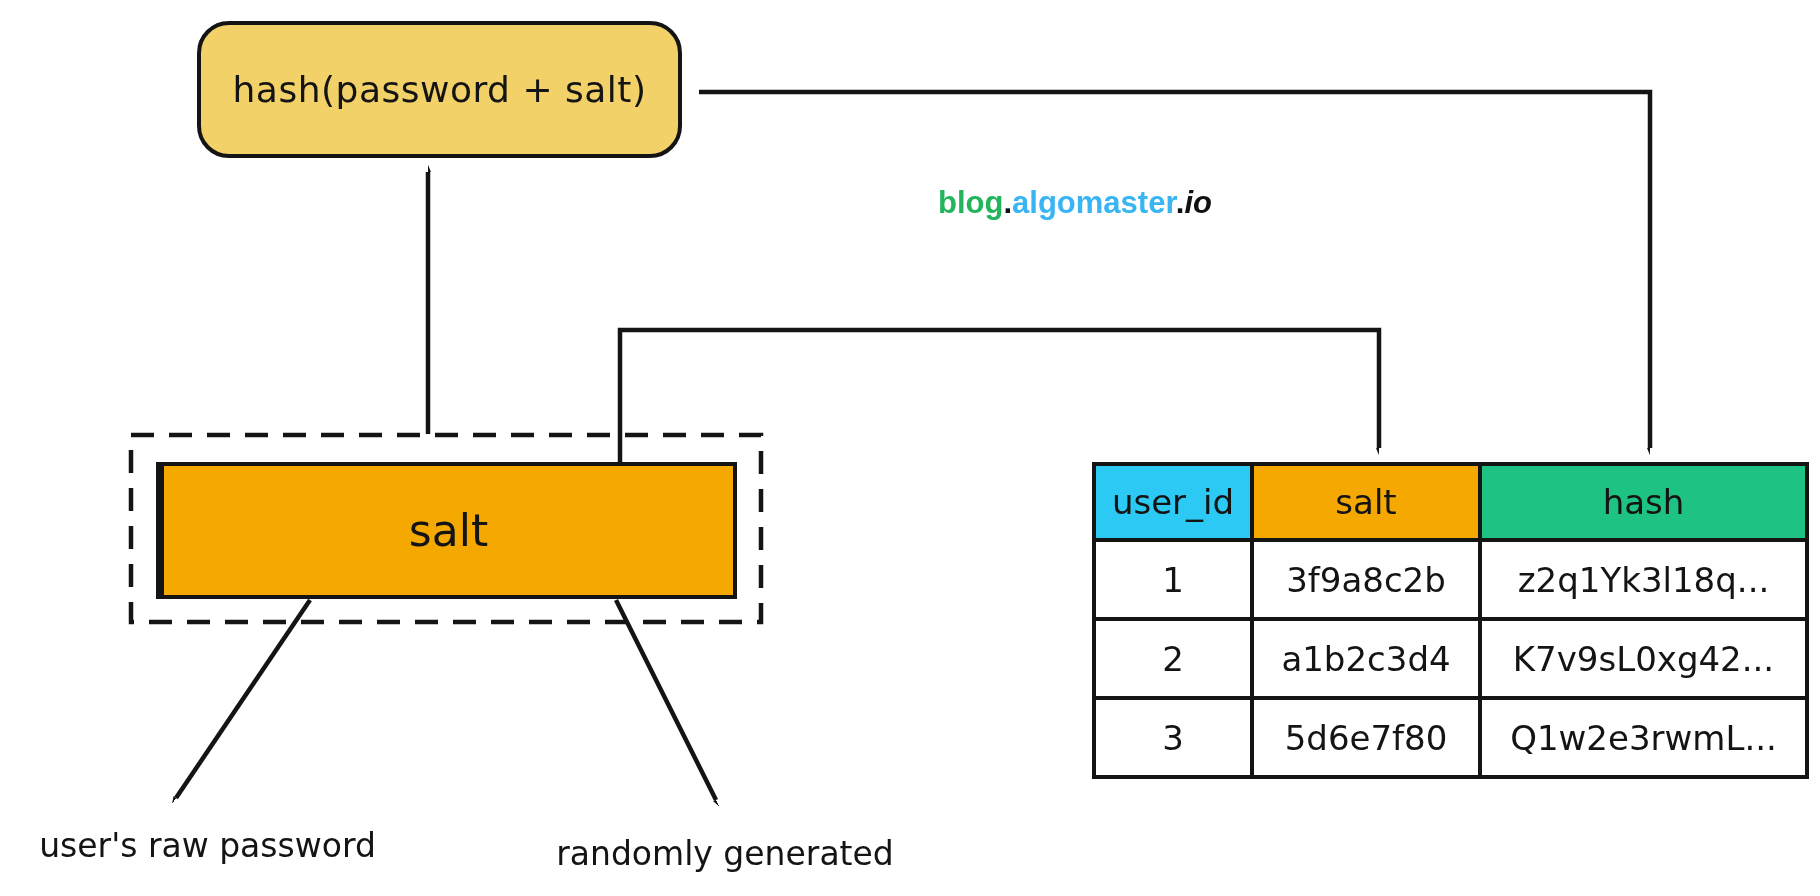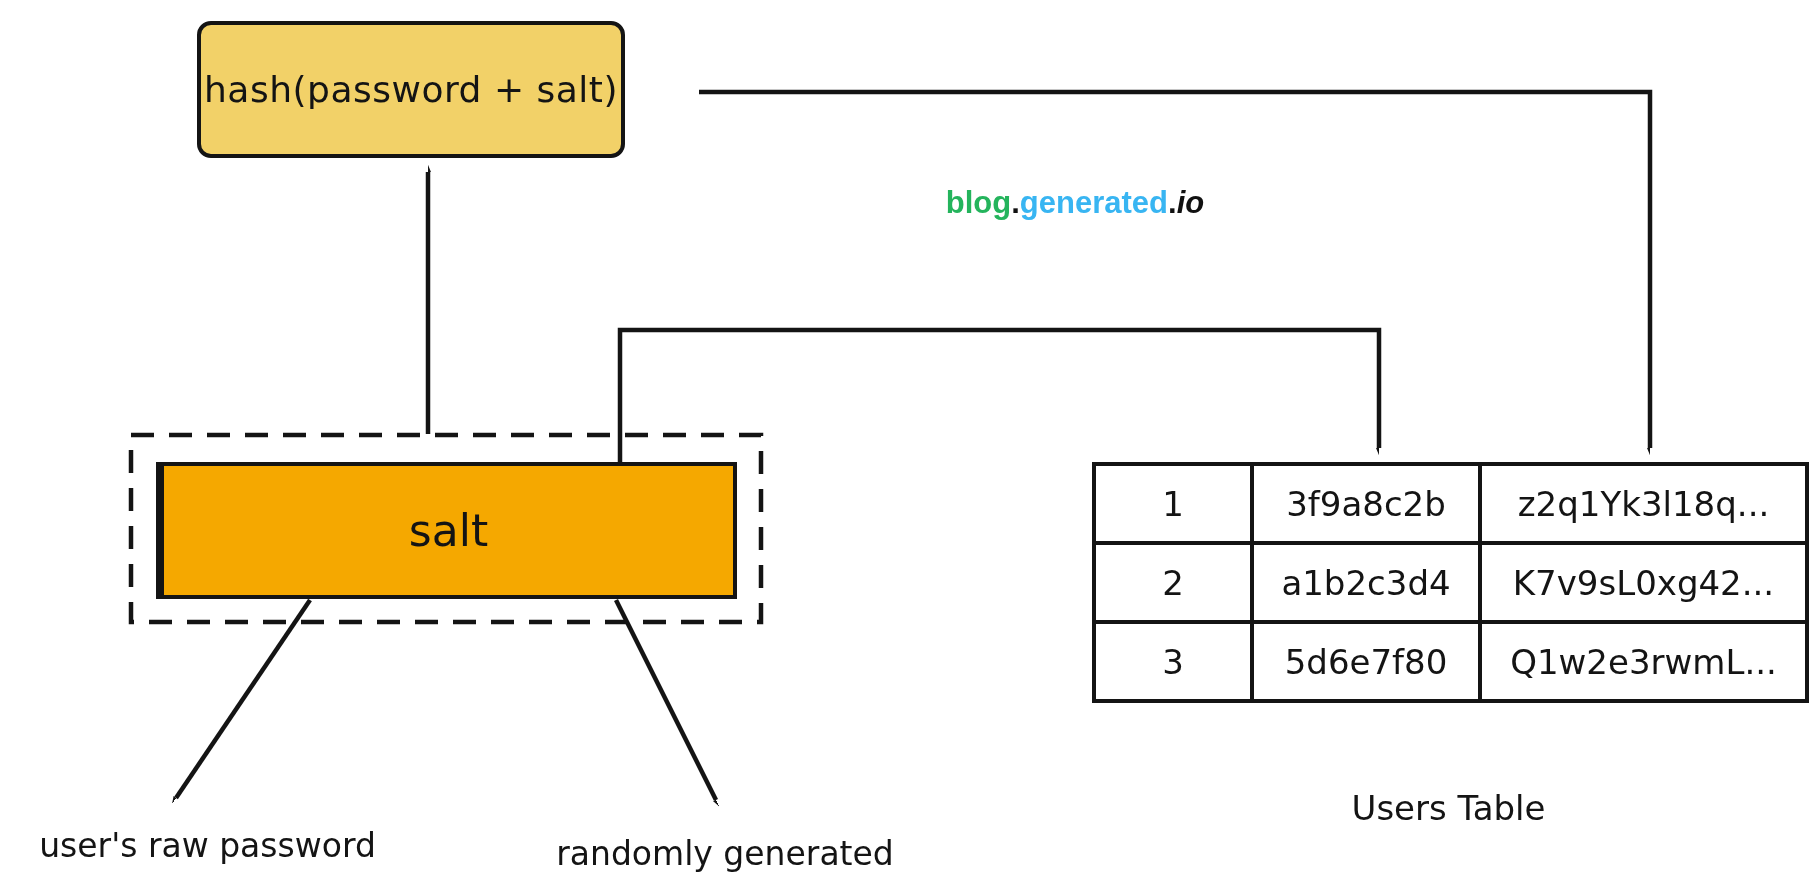--- a/index.html
+++ b/index.html
@@ -9,22 +9,22 @@
   html,body{margin:0;padding:0;background:#fff;}
   #canvas{
     position:relative; width:1820px; height:896px; background:#ffffff;
     font-family:"DejaVu Sans",sans-serif; color:var(--ink); overflow:hidden;
   }
   
   #connectors{position:absolute;left:0;top:0;width:1820px;height:896px;}
 
   
   .hash-box{
-    position:absolute; left:197px; top:21px; width:428px; height:137px;
-    background:var(--yellow); border:4.5px solid var(--ink); border-radius:14px;
+    position:absolute; left:197px; top:21px; width:485px; height:137px;
+    background:var(--yellow); border:4.5px solid var(--ink); border-radius:32px;
     box-sizing:border-box; display:flex; align-items:center; justify-content:center;
     font-size:36px; letter-spacing:0.5px;
   }
 
   
   .watermark{
     position:absolute; left:875px; top:185px; width:400px; text-align:center;
     font-family:"Liberation Sans",sans-serif; font-weight:bold; font-size:31px;
   }
   .wm-blog{color:var(--wm-green);margin-top:8px;} .wm-dot{color:var(--wm-dark);}
@@ -86,53 +86,57 @@
     <line x1="310" y1="600" x2="176" y2="798" stroke="#141414" stroke-width="4.5" marker-end="url(#vhead)"></line>
 
     <line x1="616" y1="600" x2="716" y2="800" stroke="#141414" stroke-width="4.5" marker-end="url(#vhead)"></line>
   </svg>
 
   <div class="hash-box">
     <span>hash(password + salt)</span>
   </div>
 
   <div class="watermark">
-    <span class="wm-blog">blog</span><span class="wm-dot">.</span><span class="wm-domain">generated</span><span class="wm-dot">.</span><span class="wm-tld">io</span>
+    <span class="wm-blog">blog</span><span class="wm-dot">.</span><span class="wm-domain">algomaster</span><span class="wm-dot">.</span><span class="wm-tld">io</span>
   </div>
 
   <div class="concat-box">
     <div class="seg-divider"></div>
     <div class="seg seg-salt">
       <span>salt</span>
     </div>
   </div>
 
   <table class="users-table">
     <colgroup>
       <col class="col-userid">
         <col class="col-salt">
         <col class="col-hash">
     </colgroup>
     <tbody>
+        <tr>
+      <th class="th-userid">user_id</th>
+      <th class="th-salt">salt</th>
+      <th class="th-hash">hash</th>
+    </tr>
     <tr>
       <td>1</td>
       <td>3f9a8c2b</td>
       <td>z2q1Yk3l18q...</td>
     </tr>
     <tr>
       <td>2</td>
       <td>a1b2c3d4</td>
       <td>K7v9sL0xg42...</td>
     </tr>
     <tr>
       <td>3</td>
       <td>5d6e7f80</td>
       <td>Q1w2e3rwmL...</td>
     </tr>
   </tbody>
     </table>
 
-  <div class="table-caption">Users Table</div>
 
   <div class="note note-password">user's raw password</div>
   <div class="note note-salt">randomly generated</div>
 
 </div>
 
 </body></html>

